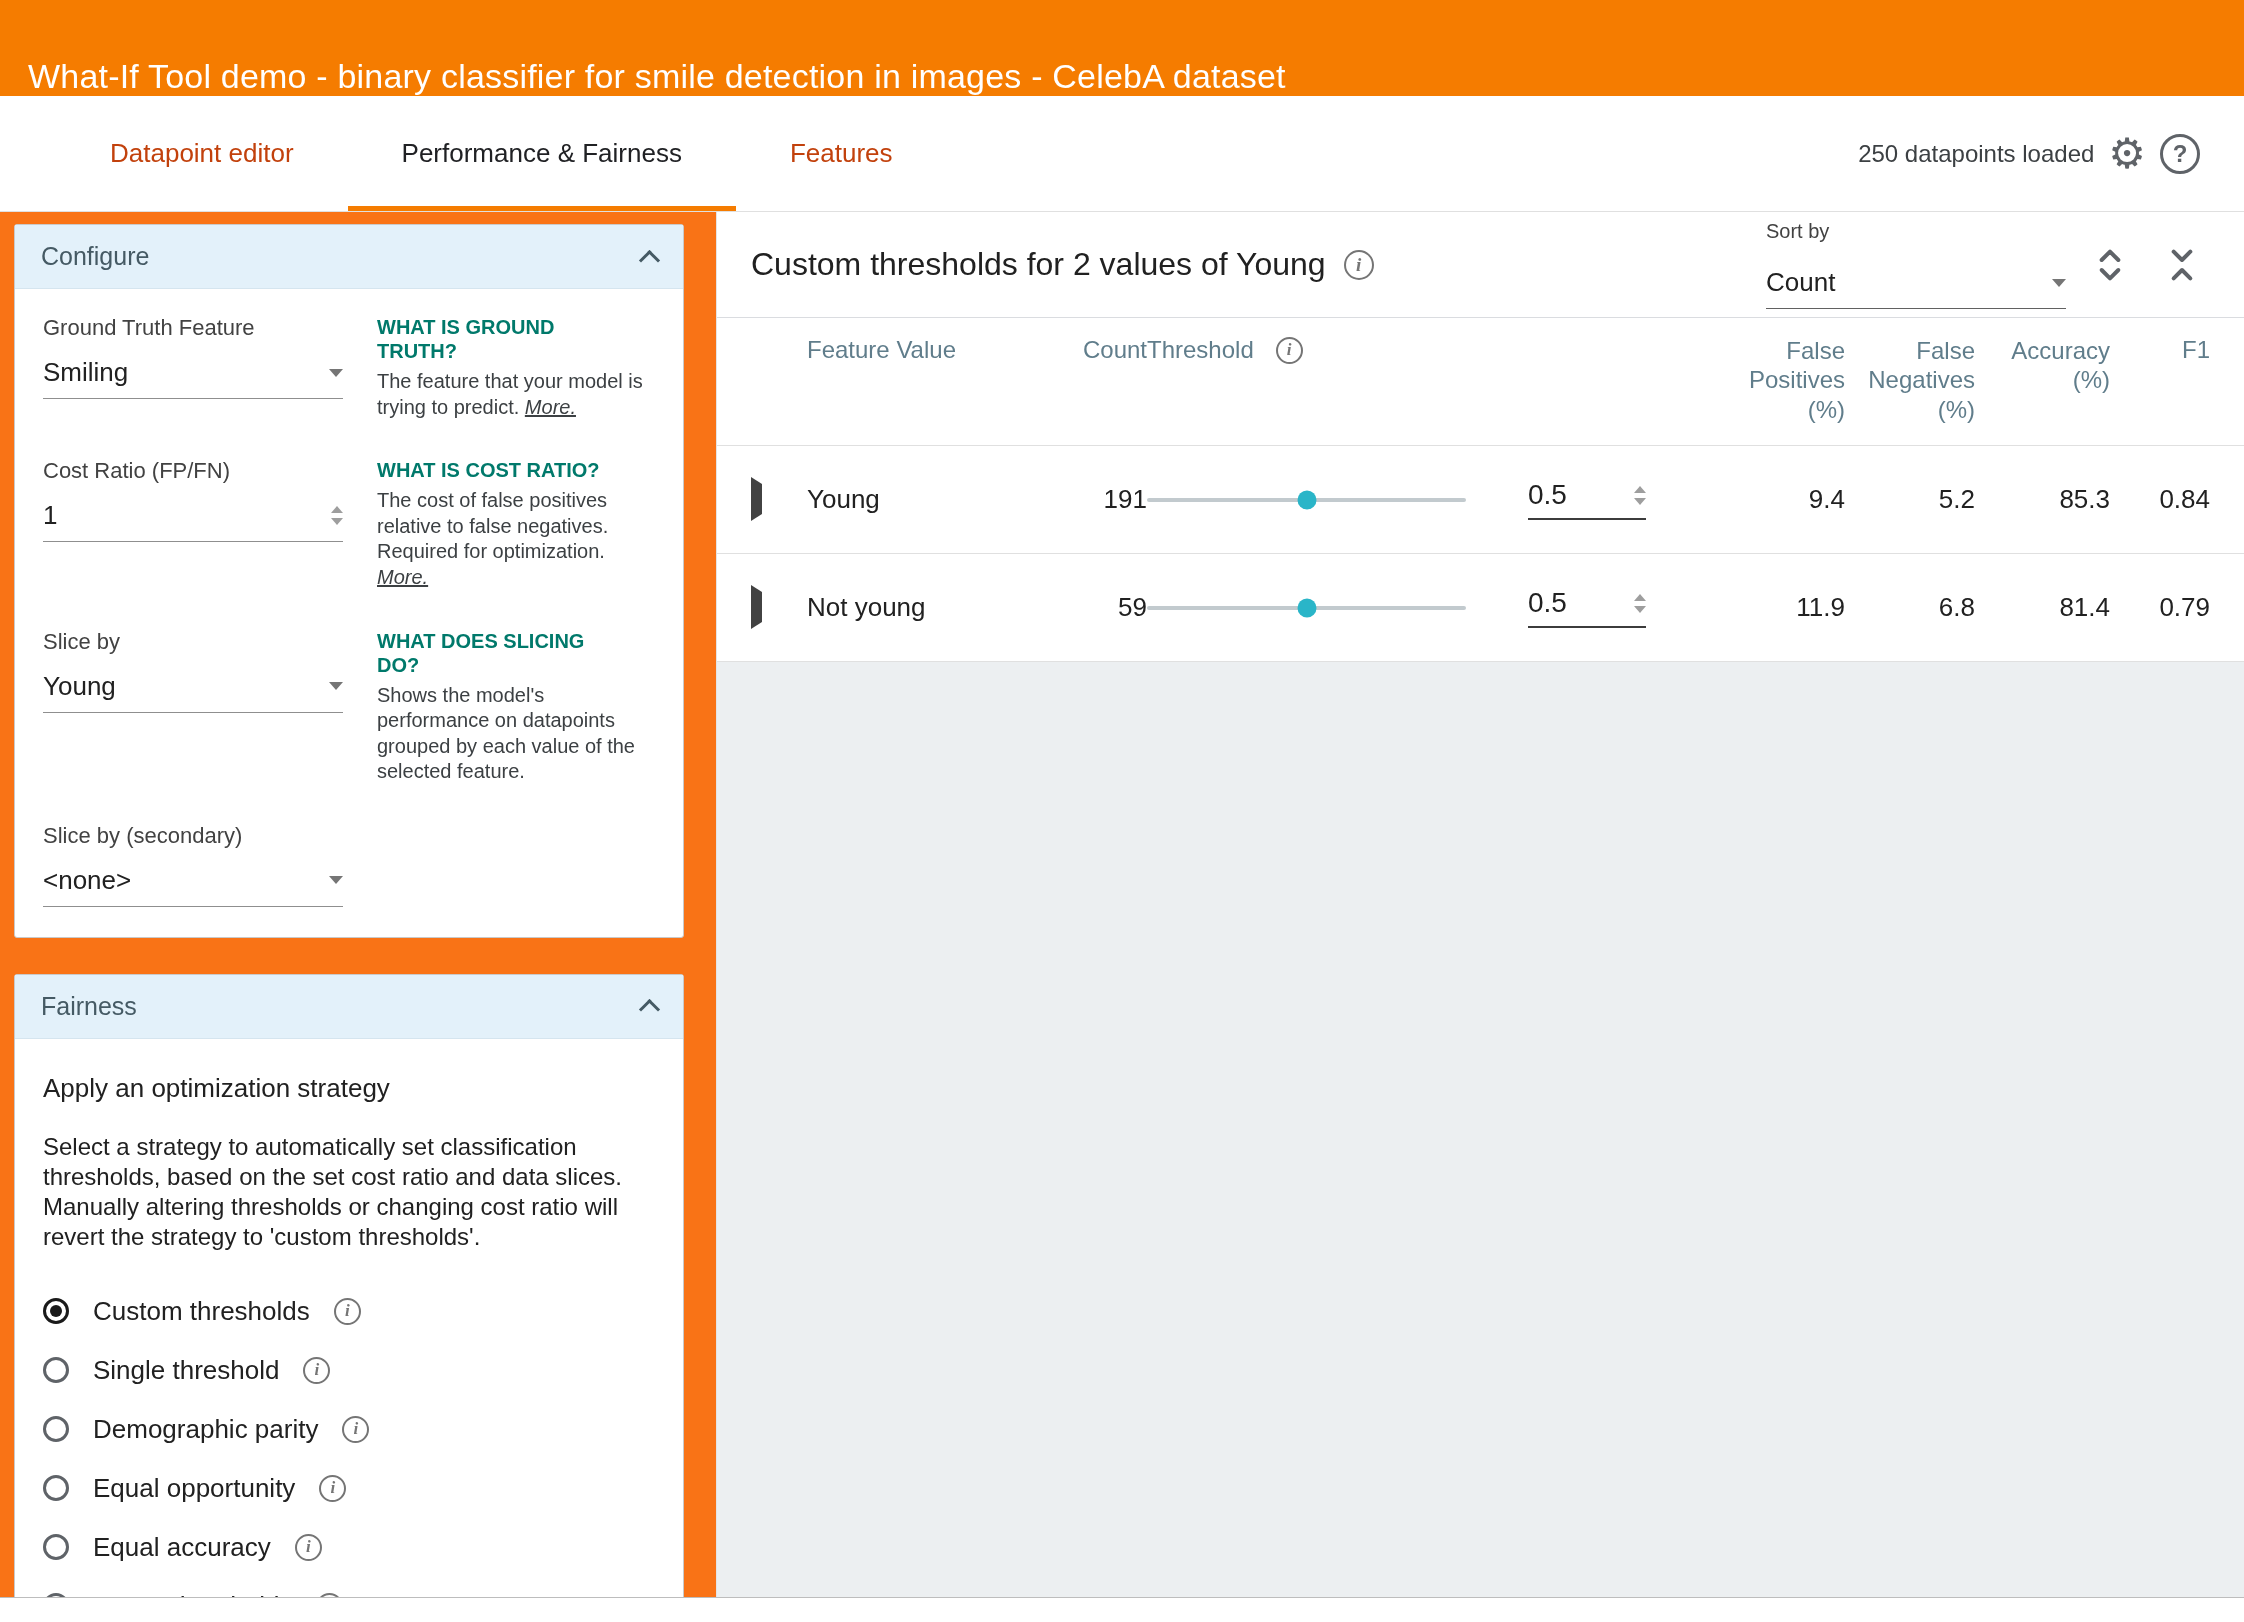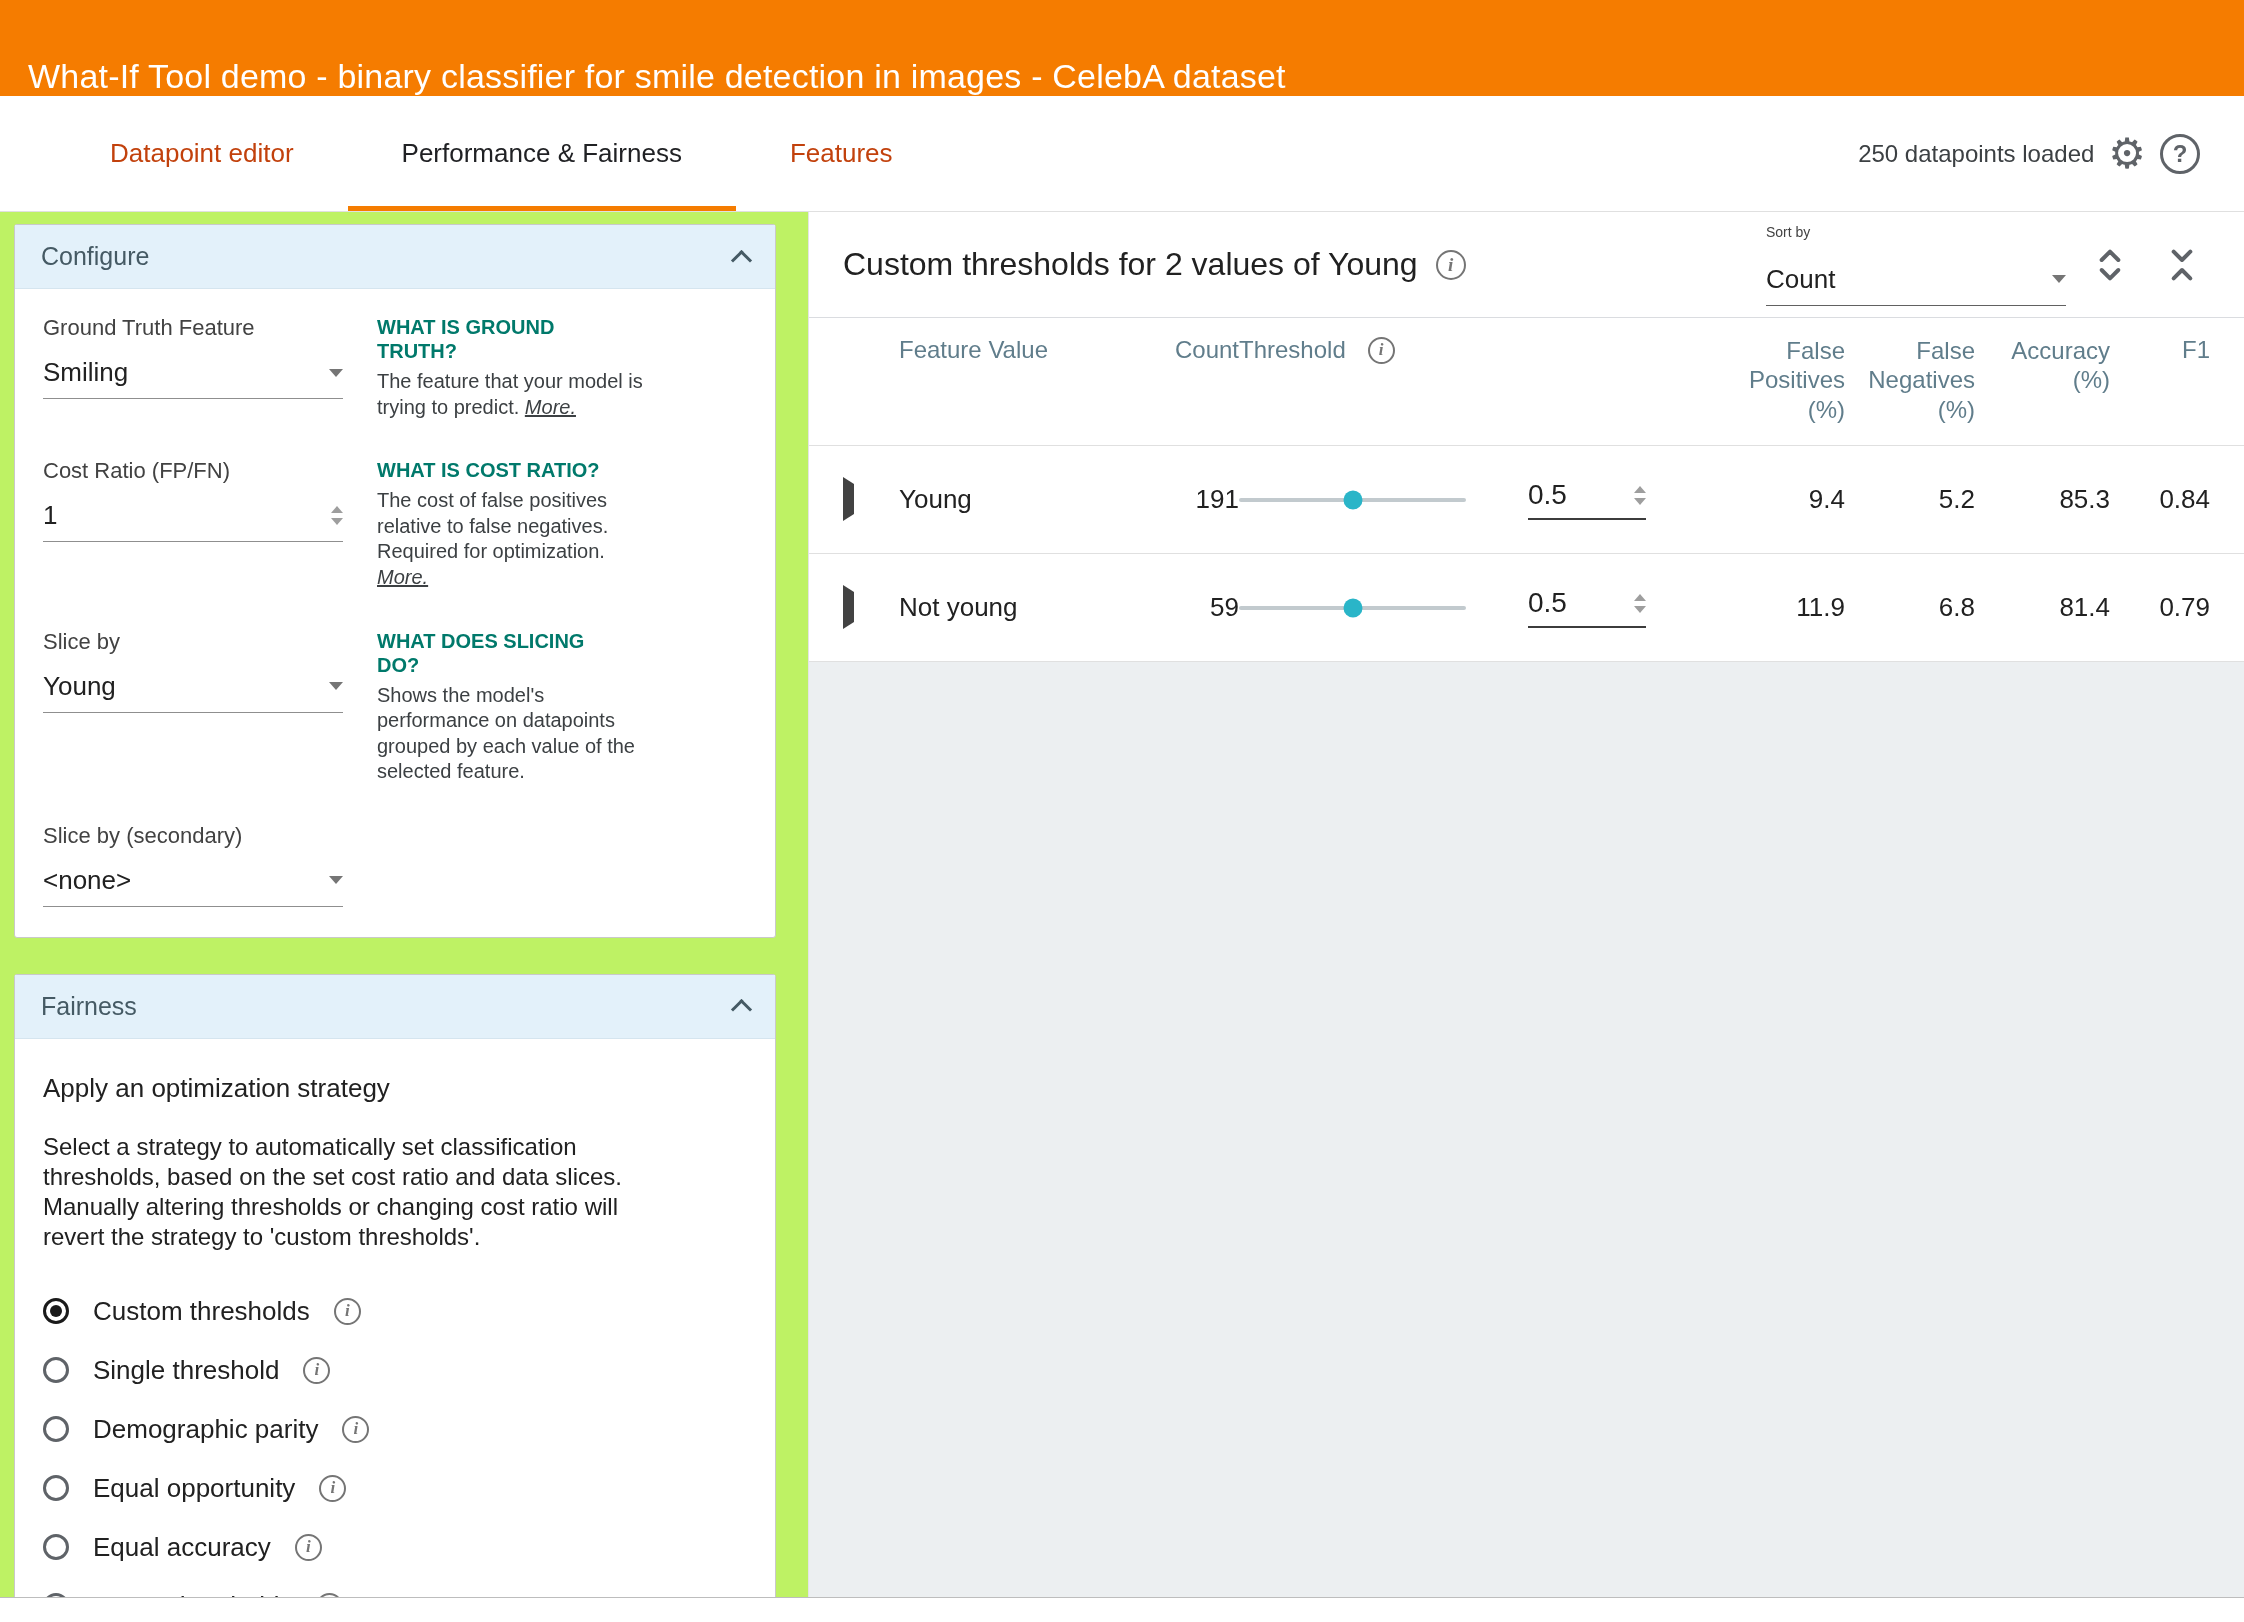--- a/index.html
+++ b/index.html
@@ -20,21 +20,21 @@
   .status-text { font-size:24px; color:#3C4043; }
   .gear-icon { font-size:42px; color:#5F6368; line-height:1; cursor:pointer; }
   .gear-icon::before { content:"⚙"; }
   .help-circle { width:40px; height:40px; border:3px solid #5F6368; border-radius:50%; display:flex; align-items:center; justify-content:center; color:#5F6368; font-size:24px; font-weight:bold; cursor:pointer; }
   .help-circle::before { content:"?"; }
 
   
   .content { flex:1 1 auto; display:flex; min-height:0; }
 
   
-  .sidebar { width:808px; flex:0 0 auto; padding:12px 32px 0 14px; background:#bef264; overflow:hidden; }
+  .sidebar { width:716px; flex:0 0 auto; padding:12px 32px 0 14px; background:#f97316; overflow:hidden; }
   .panel { border:1px solid #C9C9C9; border-radius:3px; background:#fff; margin-bottom:36px; }
   .panel-header { background:#E3F1FA; padding:17px 26px; display:flex; align-items:center; justify-content:space-between; border-bottom:1px solid #D5E5EF; cursor:pointer; }
   .panel-title { font-size:25px; color:#455A64; }
   .chev-up { width:15px; height:15px; border-top:3px solid #455A64; border-right:3px solid #455A64; transform:rotate(-45deg); margin-top:7px; }
   .panel-body { padding:26px 28px 30px 28px; }
 
   .cfg-grid { display:grid; grid-template-columns:300px 1fr; column-gap:34px; row-gap:38px; }
   .field-label { font-size:22px; color:#424242; margin-bottom:16px; }
   .select-ctl { display:flex; align-items:center; justify-content:space-between; border-bottom:1px solid #8F8F8F; padding-bottom:10px; font-size:26px; color:#212121; cursor:pointer; }
   .caret-down { width:0; height:0; border-left:7px solid transparent; border-right:7px solid transparent; border-top:8px solid #757575; }
@@ -54,21 +54,21 @@
   .radio-label { font-size:26px; color:#212121; }
   .info-icon { width:27px; height:27px; border:2px solid #757575; border-radius:50%; color:#757575; display:inline-flex; align-items:center; justify-content:center; font-size:17px; font-family:"Liberation Serif","DejaVu Serif",serif; font-style:italic; font-weight:bold; flex:0 0 auto; cursor:pointer; }
   .info-icon::before { content:"i"; }
 
   
   .main { flex:1 1 auto; display:flex; flex-direction:column; background:#ECEFF1; min-width:0; border-left:1px solid #E4E4E4; }
   .main-header { background:#fff; height:106px; flex:0 0 auto; display:flex; align-items:center; padding:0 34px; border-bottom:1px solid #DADCE0; }
   .main-title-wrap { display:flex; align-items:center; gap:18px; }
   .main-title { font-size:32px; color:#212121; }
   .sort-block { margin-left:auto; width:300px; display:flex; flex-direction:column; justify-content:center; }
-  .sort-label { font-size:14px; color:#424242; margin-bottom:24px; }
+  .sort-label { font-size:20px; color:#424242; margin-bottom:24px; }
   .icon-btn { width:56px; height:56px; display:flex; align-items:center; justify-content:center; margin-left:16px; cursor:pointer; }
 
   .trow { display:grid; grid-template-columns:56px 210px 130px 1fr 170px 165px 130px 135px 100px; align-items:center; padding:0 34px; background:#fff; border-bottom:1px solid #E0E0E0; }
   .thead { align-items:start; padding-top:18px; padding-bottom:18px; min-height:128px; color:#607D8B; font-size:24px; }
   .tdata { height:108px; font-size:26px; color:#212121; }
   .right { text-align:right; }
   .pre { white-space:pre-line; line-height:1.22; }
   .th-threshold { display:flex; align-items:center; gap:22px; }
   .expand-arrow { width:0; height:0; border-left:11px solid #424242; border-top:7px solid transparent; border-bottom:7px solid transparent; cursor:pointer; }
   .slider { position:relative; height:4px; background:#C2CACE; border-radius:2px; margin-right:44px; cursor:pointer; }

